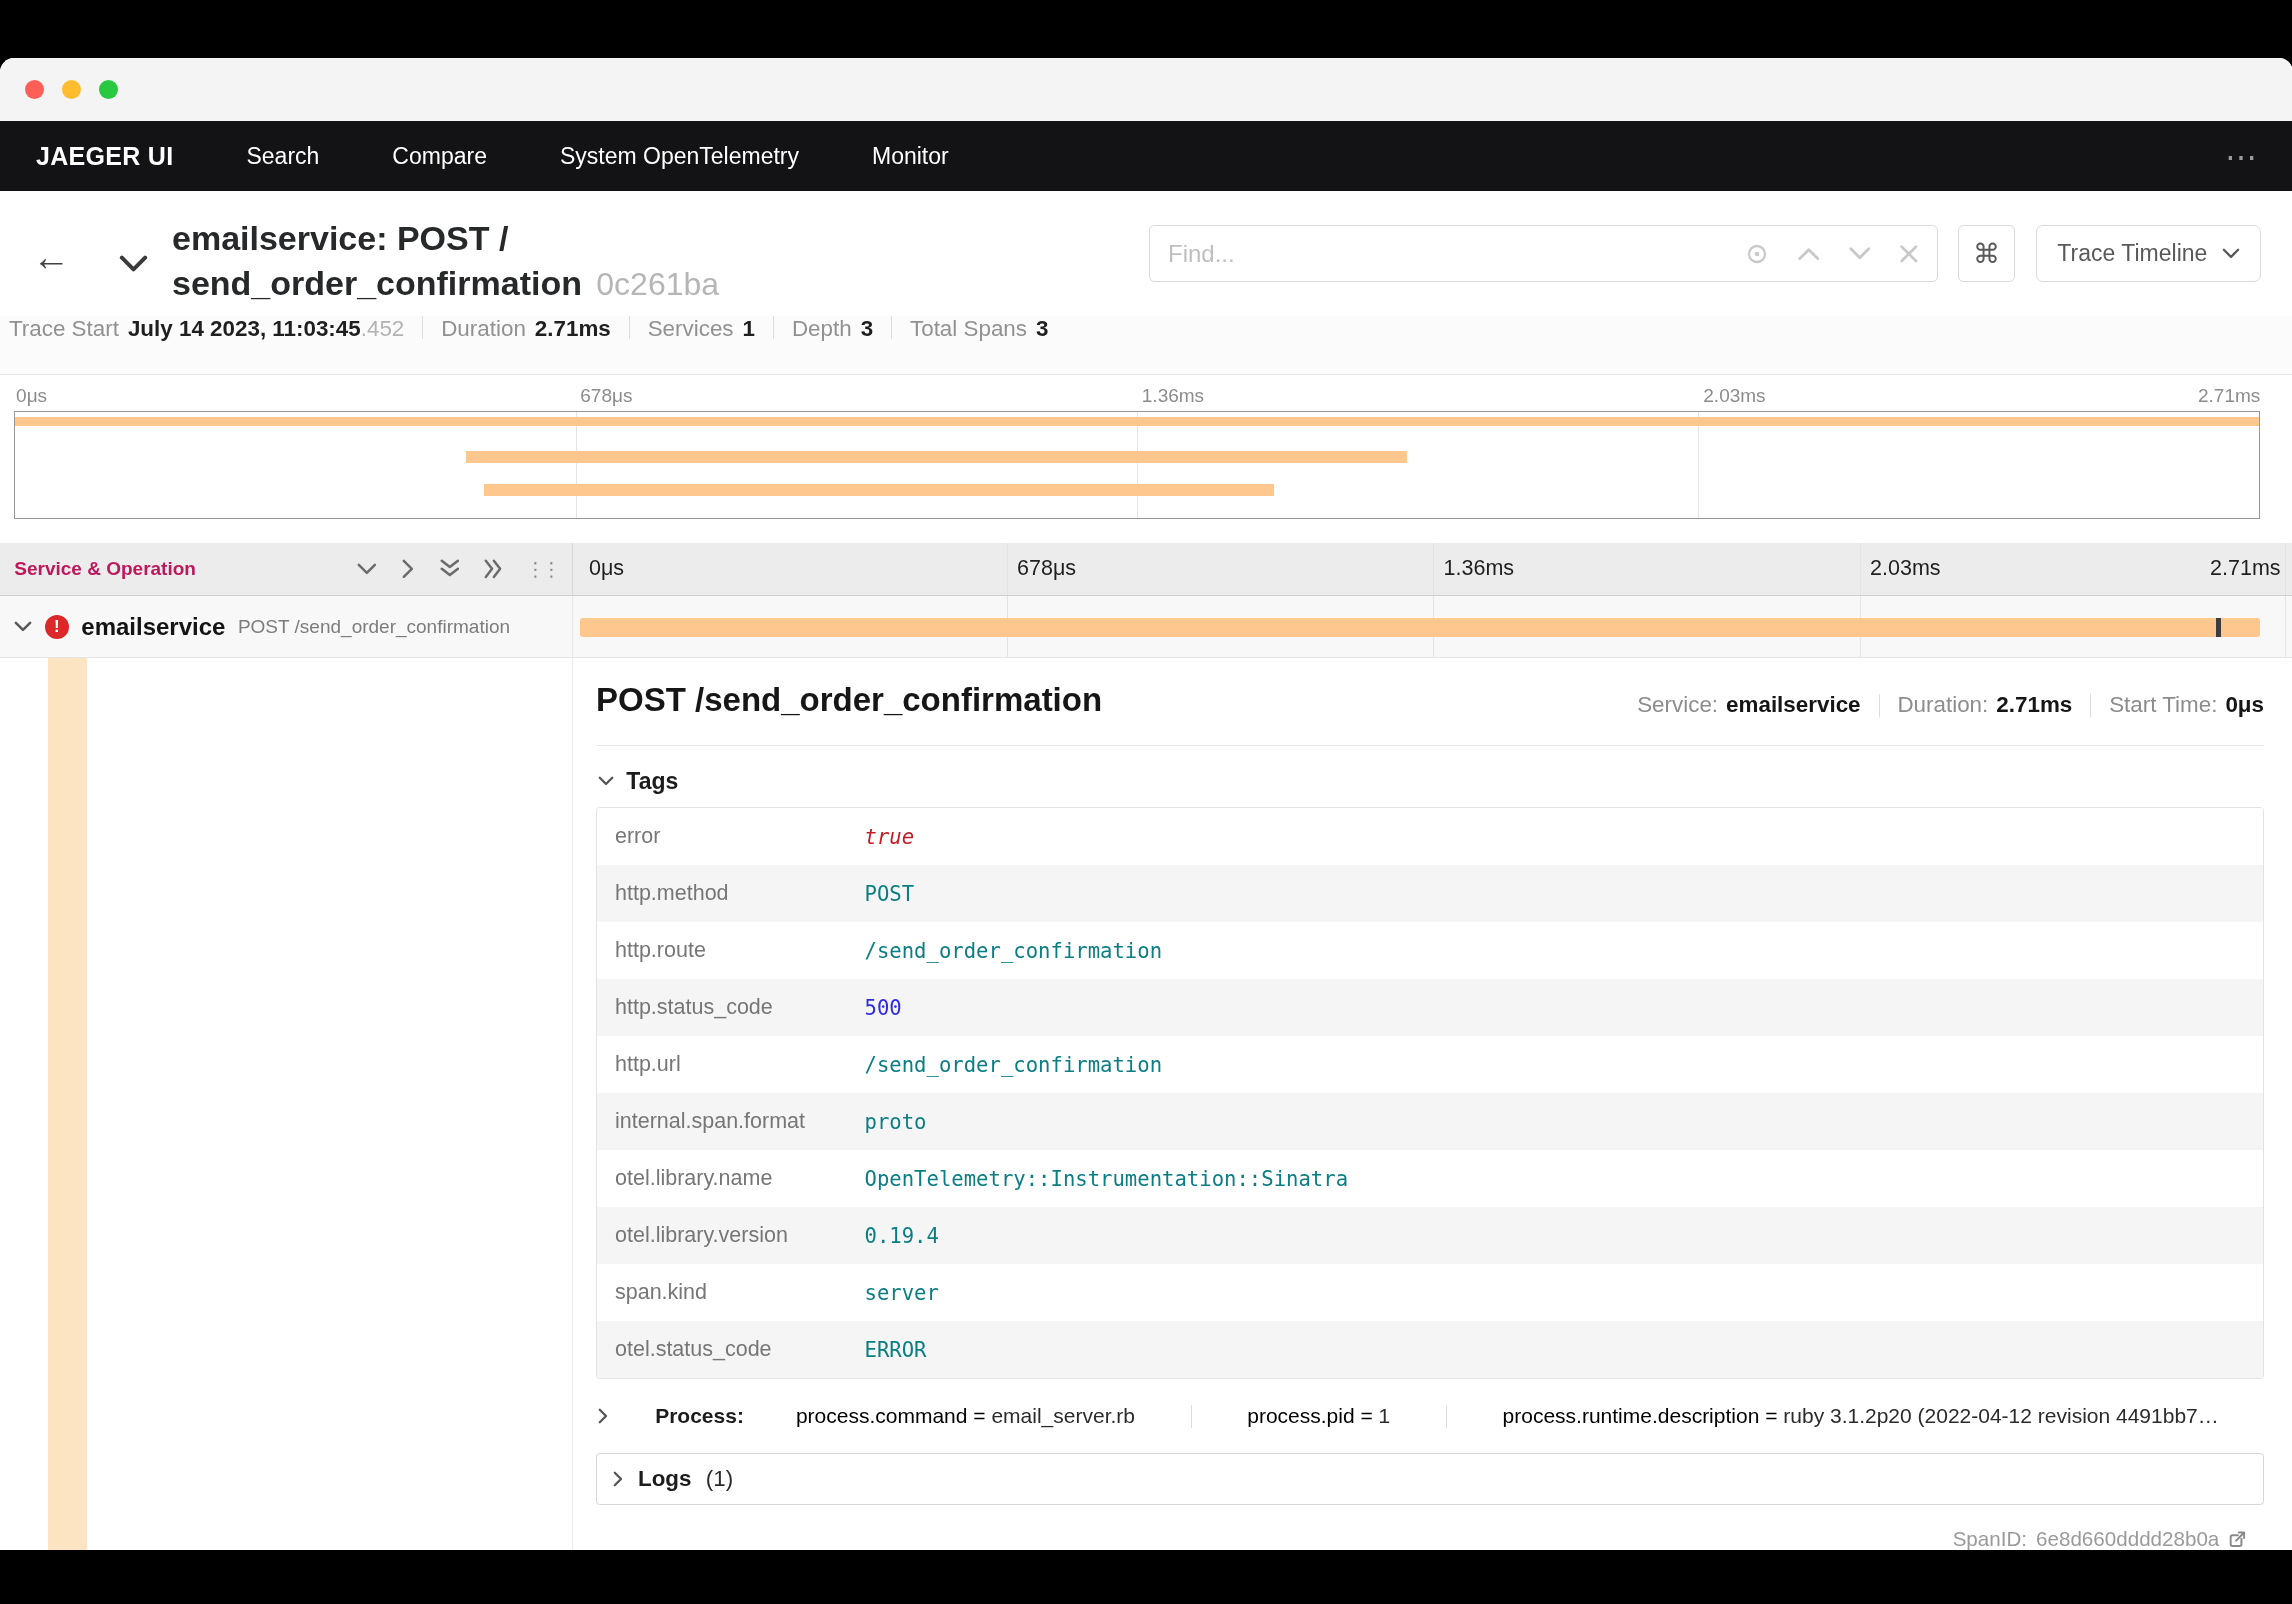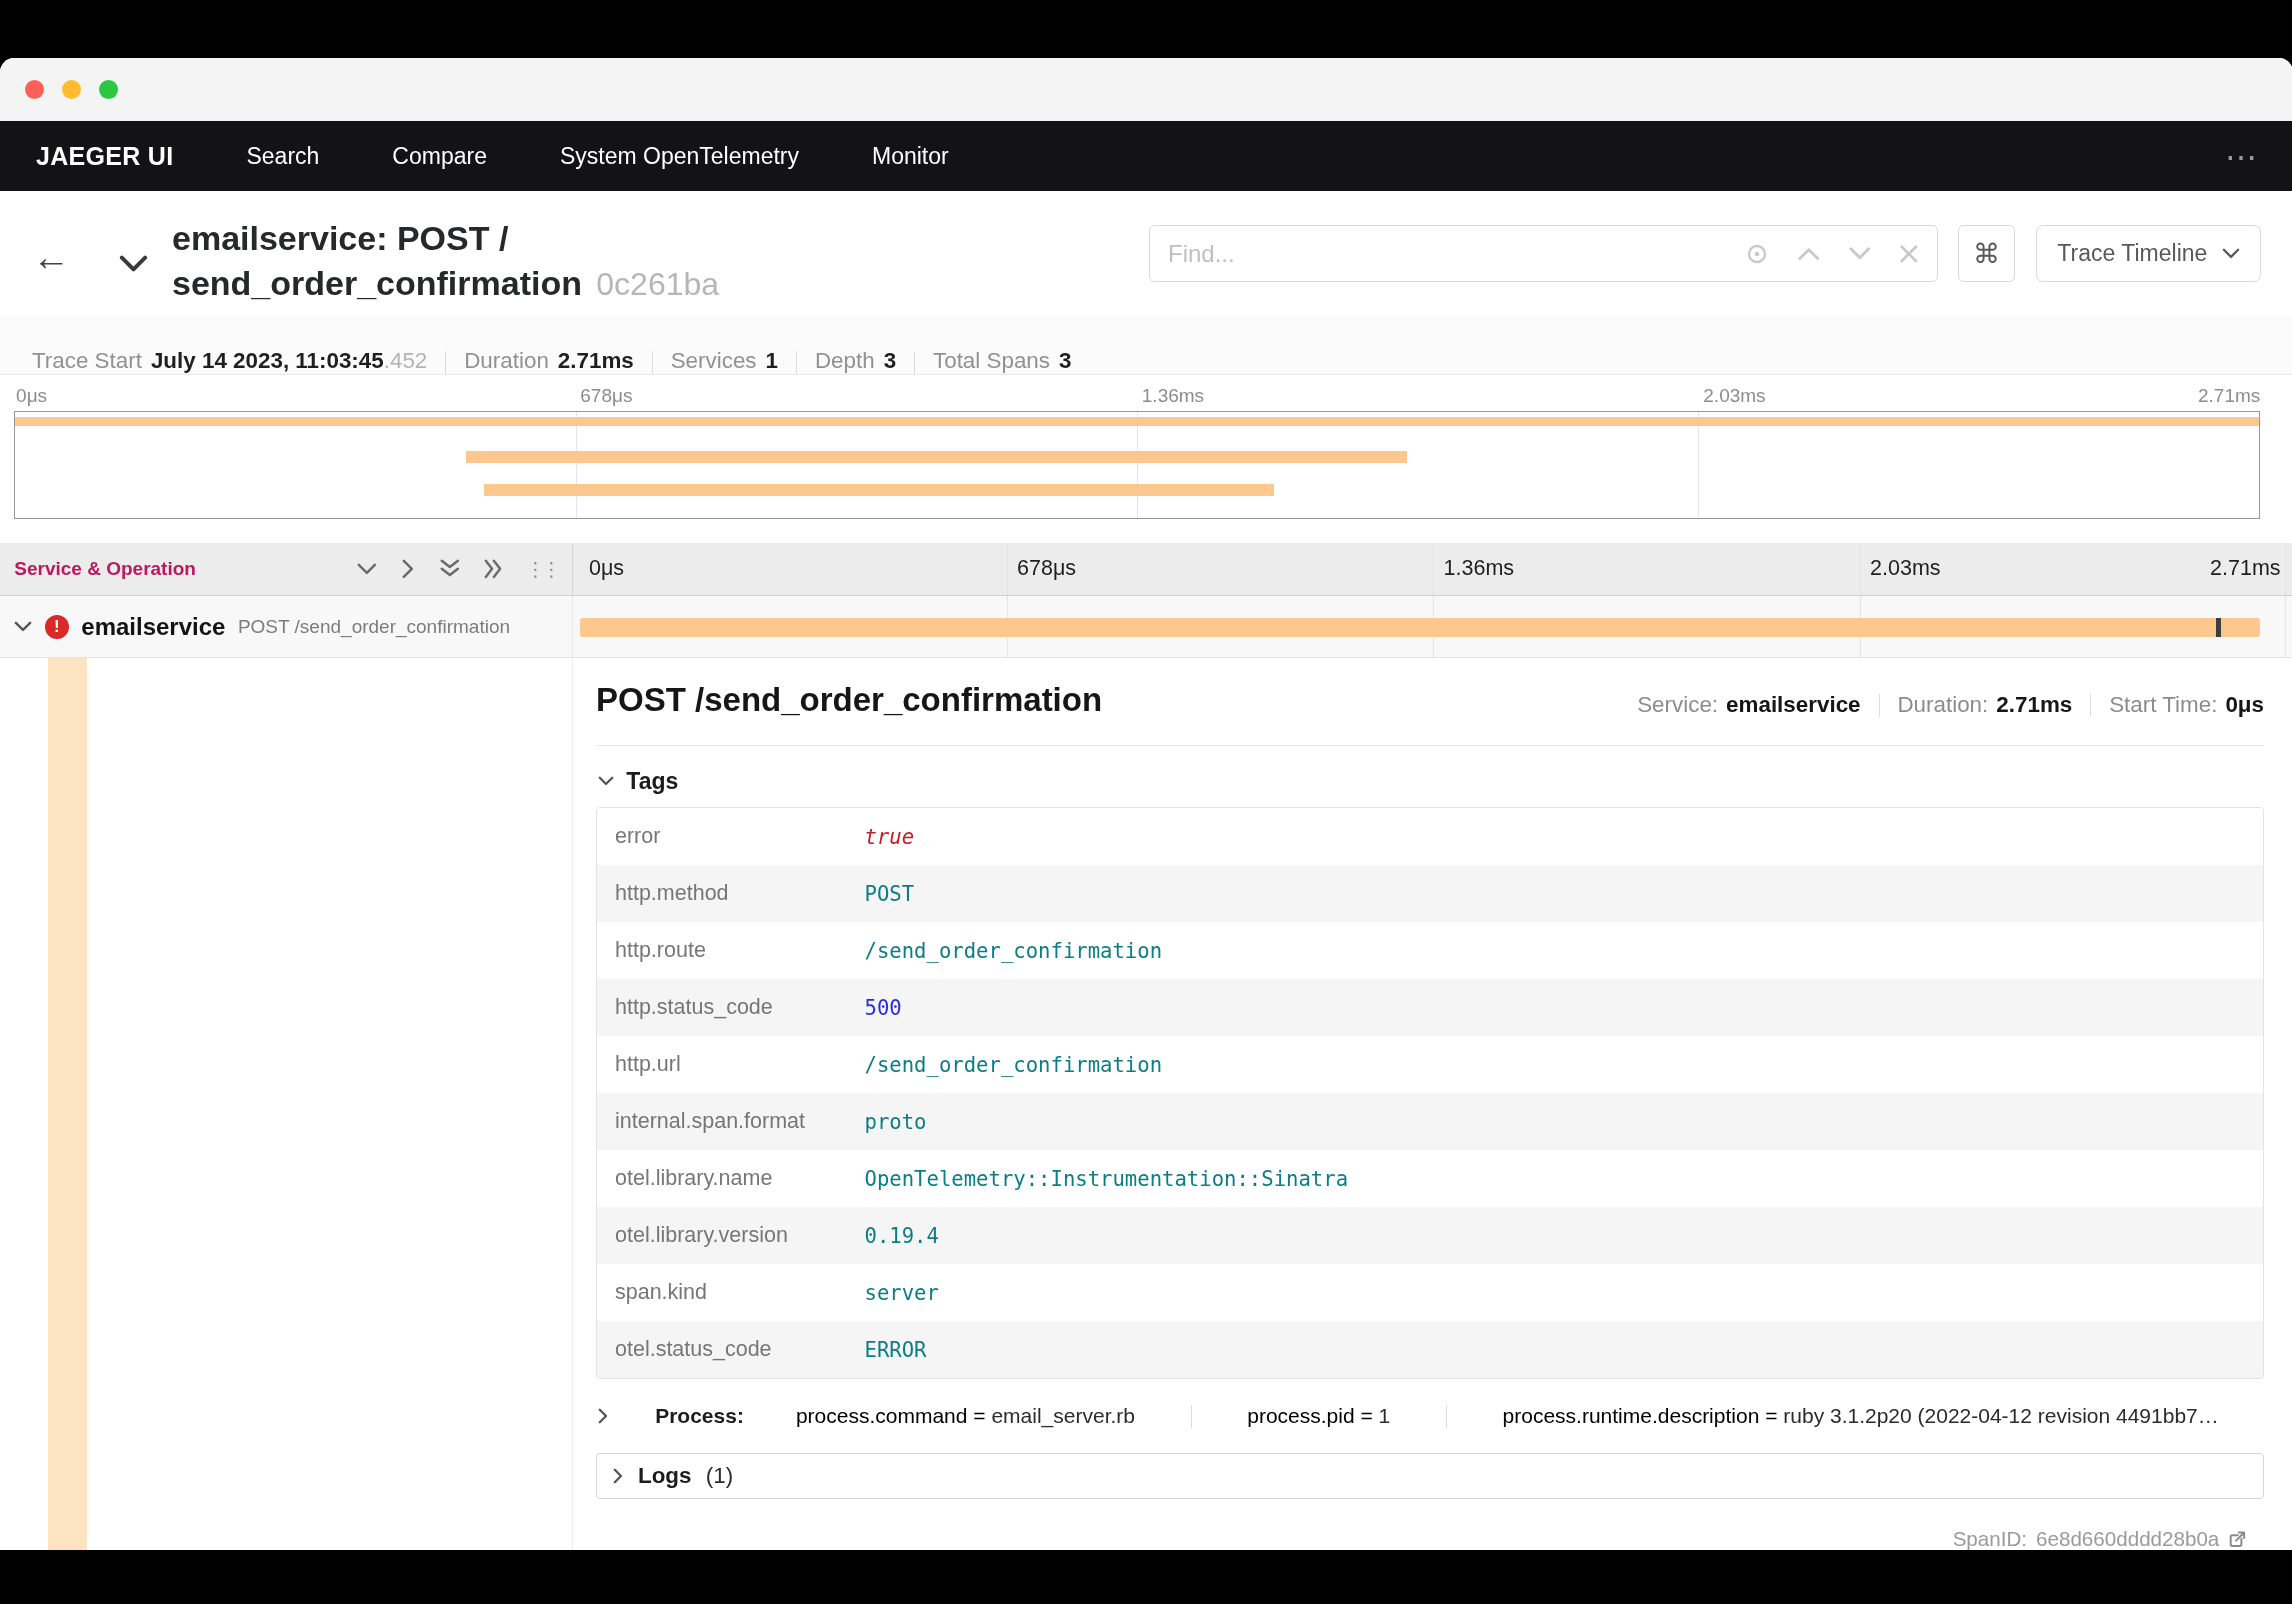--- a/index.html
+++ b/index.html
@@ -37,21 +37,21 @@
   .find-icons { display:flex; gap:29px; align-items:center; color:#c9c9c9; }
 
   .kbd-button { position:absolute; left:1958px; top:34px; width:57px; height:57px;
                 border:1.8px solid #d9d9d9; border-radius:5.4px; background:#fff; font-size:27px; color:#595959; }
   .view-button { position:absolute; left:2036px; top:34px; width:225px; height:57px;
                  border:1.8px solid #d9d9d9; border-radius:7px; background:#fff; font-size:23px; color:#595959;
                  display:flex; align-items:center; justify-content:center; gap:14.3px; }
 
   
   .summary-bar { position:absolute; left:0; top:258px; width:100%; height:59px; background:#fbfbfb;
-                 border-bottom:0.9px solid #e8e8e8; display:flex; align-items:flex-end; padding:0 32px; font-size:22.4px; }
+                 border-bottom:0.9px solid #e8e8e8; display:flex; align-items:flex-start; padding:0 9px; font-size:22.4px; }
   .sum-label { color:#919191; margin-right:9px; }
   .sum-value { color:#1f1f1f; font-weight:700; }
   .sum-suffix { color:#b3b3b3; font-weight:400; }
   .sum-divider { width:0.9px; height:23px; background:#dcdcdc; margin:0 18px; }
 
   
   .mini-labels { position:absolute; left:14.3px; top:319px; width:2246px; height:34px; font-size:19px; color:#8c8c8c; }
   .mini-labels span { position:absolute; bottom:4.5px; }
   .p0{left:1.8px} .p25{left:25.2%} .p50{left:50.2%} .p75{left:75.2%} .p100{right:0}
   .minimap { position:absolute; left:14.3px; top:353px; width:2246px; height:108px;
@@ -118,21 +118,21 @@
 
   .process-row { display:flex; align-items:center; margin-top:25px; font-size:21px; padding-left:1.8px; white-space:nowrap; overflow:hidden;gap:36px; }
   .process-row .chev { color:#555; display:flex; margin-right:10.7px; }
   .process-title { font-weight:700; color:#1c1c1c; margin-right:16px; }
   .proc-key, .proc-eq { color:#000000; }
   .proc-val { color:#2b2b2b; }
   .proc-divider { width:0.9px; height:23px; background:#dcdcdc; margin:0 19.7px; flex:none; }
   .proc-item { white-space:nowrap; }
   .proc-item.last { overflow:hidden; text-overflow:ellipsis; }
 
-  .logs-box { margin-top:25px; border:0.9px solid #d6d6d6; border-radius:3.6px; height:46px;
+  .logs-box { margin-top:25px; border:0.9px solid #d6d6d6; border-radius:3.6px; height:52px;
               display:flex; align-items:center; gap:14.3px; padding:0 16px; font-size:22.4px; background:#fff; cursor:pointer; }
   .logs-box .chev { color:#555; display:flex; }
   .logs-title { font-weight:700; color:#1c1c1c; }
   .logs-count { color:#2b2b2b; }
 
   .spanid { position:absolute; right:16px; top:869px; font-size:20.6px; color:#9a9a9a;
             display:flex; align-items:center; gap:9px; }
   .spanid .link-icon { color:#8a8a8a; display:flex; }
 
   button { cursor:pointer; font-family:inherit; }

